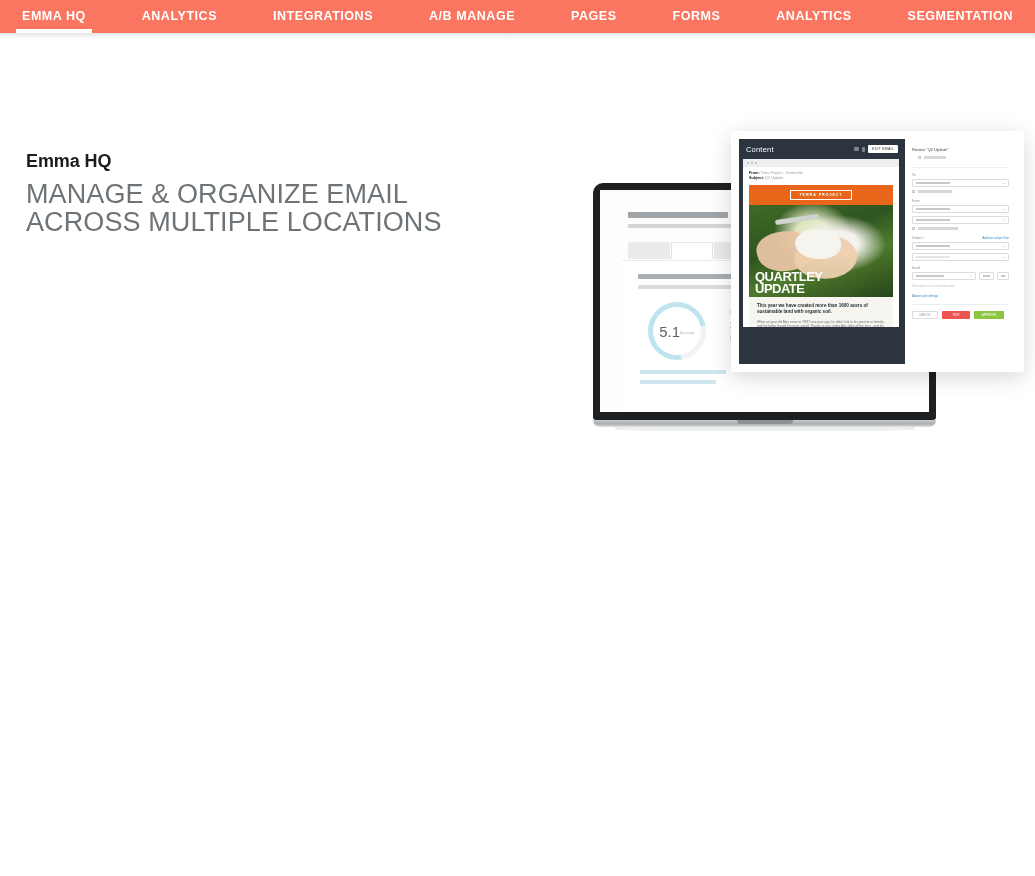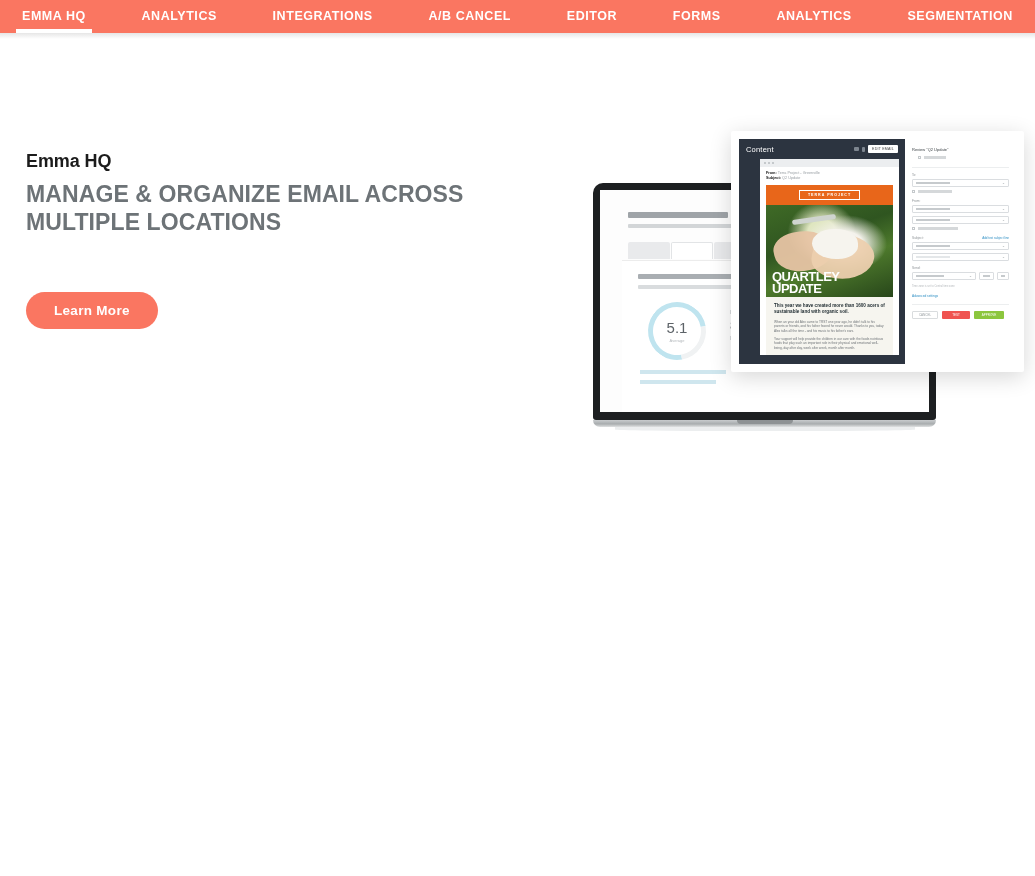--- a/index.html
+++ b/index.html
@@ -54,22 +54,22 @@
   }
 
   .copy-title {
     font-size: 18px;
     font-weight: bold;
     color: #1c1c1c;
     margin: 0 0 8px 0;
     letter-spacing: -0.1px;
   }
   .copy-sub {
-    font-size: 23px;
-    font-weight: bold;
+    font-size: 27px;
+    font-weight: normal;
     color: #6d7377;
     margin: 0 0 22px 0;
     line-height: 28px;
     letter-spacing: 0.1px;
   }
   .copy-body {
     font-size: 14.5px;
     color: #53585c;
     line-height: 22.5px;
     margin: 0;
@@ -150,21 +150,21 @@
   .d1-h2 { position:absolute; left: 38px; top: 95px; width: 150px; height:4px; background:#d9dcde; border-radius:1px;}
   .d1-gauge {
     position:absolute; left: 48px; top: 112px;
     width: 58px; height: 58px; border-radius: 50%;
     border: 5px solid #bfe4ef;
     border-right-color:#f0f2f3;
     transform: rotate(35deg);
   }
   .d1-gauge-num {
     position:absolute; left: 48px; top: 112px; width: 58px; height: 58px;
-    display:flex; flex-direction:column; align-items:center; justify-content:center;
+    display:flex; flex-direction:row; align-items:center; justify-content:center;
     font-size: 15px; color:#5d6368; font-family:"Liberation Sans",sans-serif;
   }
   .d1-gauge-cap { font-size:4px; color:#b4b9bd; margin-top:2px;}
   .d1-pct { position:absolute; left: 130px; top: 128px; font-size:13px; color:#5d6368;}
   .d1-pct-cap { position:absolute; left: 130px; top: 120px; width:34px; height:4px; background:#d9dcde;}
   .d1-pct-cap2 { position:absolute; left: 130px; top: 146px; width:54px; height:4px; background:#d9dcde;}
   .d1-legend { position:absolute; left: 40px; top: 180px; width: 86px; height:4px; background:#cfe6ee;}
   .d1-legend2 { position:absolute; left: 40px; top: 190px; width: 76px; height:4px; background:#cfe6ee;}
 
   
@@ -178,21 +178,21 @@
     padding: 8px;
     z-index: 5;
   }
   .cw-inner { display:flex; height: 225px; justify-content: center; }
   .cw-left { width: 166px; background:#2c3440; position:relative; }
   .cw-head { height: 20px; display:flex; align-items:center; padding: 0 7px; justify-content:space-between;}
   .cw-head-title { color:#fff; font-size:7.5px; letter-spacing:0.2px;}
   .cw-head-right { display:flex; align-items:center; gap:3px;}
   .cw-icn { width:5px; height:4px; background:#7d858f; border-radius:1px; display:inline-block;}
   .cw-btn { background:#fff; color:#444; font-size:3.6px; padding:2px 4px; border-radius:1px; letter-spacing:.2px;}
-  .cw-body { background:#ffffff; margin: 0 6px 6px 21px; height: 196px; overflow:hidden; position:relative;}
+  .cw-body { background:#ffffff; margin: 0 6px 6px 4px; height: 168px; overflow:hidden; position:relative;}
   .cw-dots { height:8px; background:#eceef0; display:flex; align-items:center; padding-left:4px; gap:2px;}
   .cw-dot { width:2px; height:2px; border-radius:50%; background:#b9bdc1;}
   .cw-meta { padding: 4px 6px 2px 6px; font-size:3.8px; line-height:5px; color:#333;}
   .cw-meta b { color:#111; }
   .cw-meta span { color:#9aa0a5; }
   .cw-email { margin: 2px 6px 0 6px; }
   .cw-banner { background:#e8661a; height:20px; display:flex; align-items:center; justify-content:center;}
   .cw-banner-tag { border:0.5px solid #fff; color:#fff; font-size:3.6px; letter-spacing:1px; padding:2px 8px; font-weight:bold;}
   .cw-hero {
     height: 92px; position:relative; overflow:hidden;
@@ -235,34 +235,33 @@
   
   #section-sftp { height: 330px; position: relative; }
 </style>
 </head>
 <body>
 
 <nav class="nav">
   <div class="nav-tab active">EMMA HQ</div>
   <div class="nav-tab">ANALYTICS</div>
   <div class="nav-tab">INTEGRATIONS</div>
-  <div class="nav-tab">A/B CANCEL</div>
-  <div class="nav-tab">EDITOR</div>
+  <div class="nav-tab">A/B MANAGE</div>
+  <div class="nav-tab">PAGES</div>
   <div class="nav-tab">FORMS</div>
   <div class="nav-tab">ANALYTICS</div>
   <div class="nav-tab">SEGMENTATION</div>
 </nav>
 <div class="nav-shadow"></div>
 
 <section class="section" id="section-hq">
 
   <div id="hq-copy">
     <h3 class="copy-title">Emma HQ</h3>
     <h2 class="copy-sub">MANAGE &amp; ORGANIZE EMAIL ACROSS MULTIPLE LOCATIONS</h2>
-    <button class="btn-learn">Learn More</button>
   </div>
 
   <div id="hq-art">
 
     <div class="laptop" style="left:48px; top:52px; width:343px;">
       <div class="laptop-lid">
         <div class="laptop-screen" style="height:222px;">
           <div class="dash1">
             <div class="d1-title"></div>
             <div class="d1-sub"></div>

